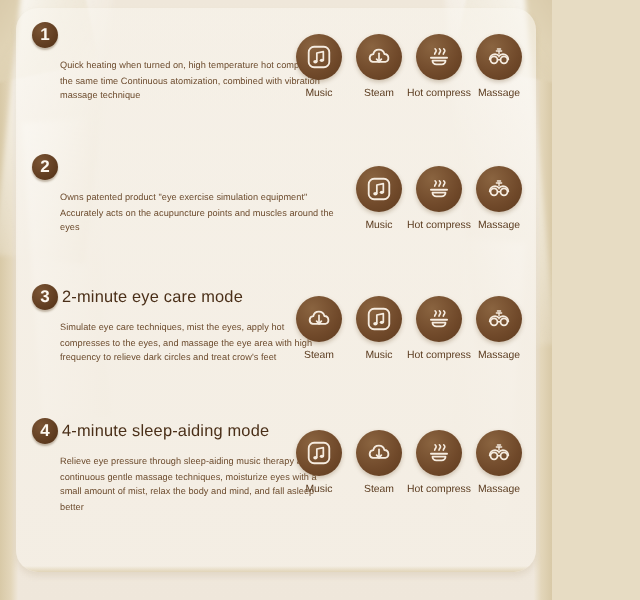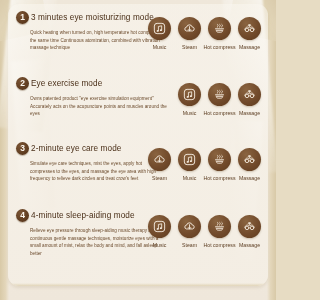--- a/index.html
+++ b/index.html
@@ -207,21 +207,20 @@
   <div class="fold fold-b"></div>
   <div class="fold fold-c"></div>
   <div class="fold fold-d"></div>
 
   <div id="card">
 
     <div class="mode-row r0">
       <div class="mode-left">
         <div class="mode-head">
           <div class="badge">1</div>
-          <div class="mode-title">3 minutes eye moisturizing mode</div>
         </div>
         <div class="mode-desc">Quick heating when turned on, high temperature hot compress at the same time
 Continuous atomization, combined with vibration massage technique</div>
       </div>
       <div class="features">
 
         <div class="feature">
           <div class="feature-circle">
             <svg width="13" height="13" viewBox="0 0 24 24">
               <rect x="2.5" y="2.5" width="19" height="19" rx="5" fill="none" stroke="#f6ece0" stroke-width="1.7"></rect>
@@ -271,21 +270,20 @@
           <div class="feature-label">Massage</div>
         </div>
 
       </div>
     </div>
 
     <div class="mode-row r1">
       <div class="mode-left">
         <div class="mode-head">
           <div class="badge">2</div>
-          <div class="mode-title">Eye exercise mode</div>
         </div>
         <div class="mode-desc">Owns patented product "eye exercise simulation equipment"
 Accurately acts on the acupuncture points and muscles around the eyes</div>
       </div>
       <div class="features">
 
         <div class="feature">
           <div class="feature-circle">
             <svg width="13" height="13" viewBox="0 0 24 24">
               <rect x="2.5" y="2.5" width="19" height="19" rx="5" fill="none" stroke="#f6ece0" stroke-width="1.7"></rect>

